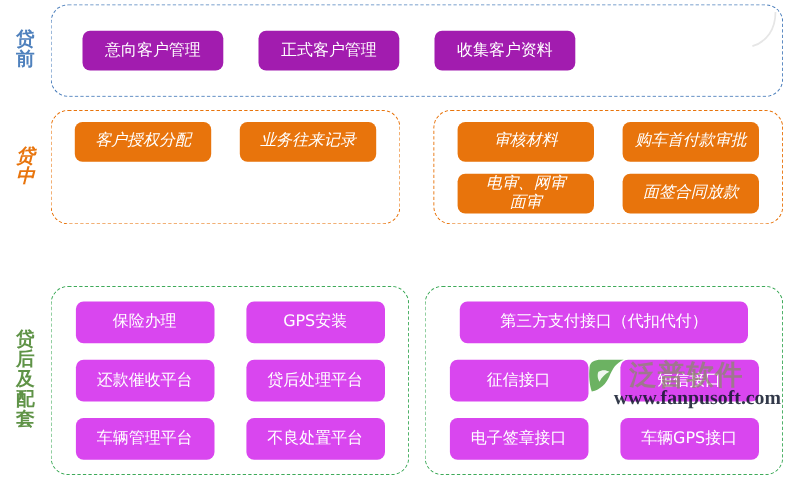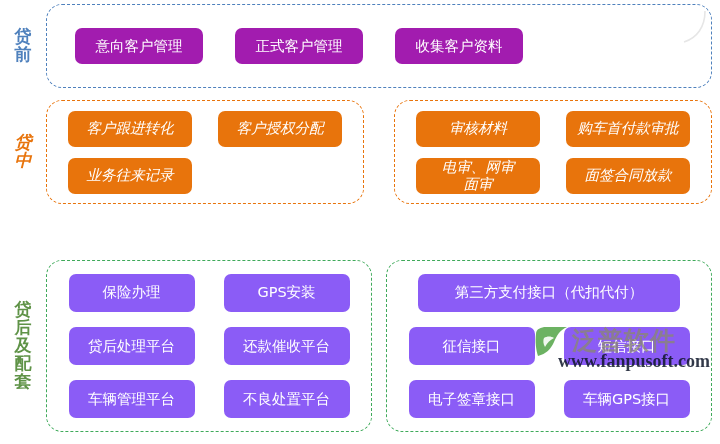--- a/index.html
+++ b/index.html
@@ -76,21 +76,21 @@
     text-align: center;
     font-size: 14.5px;
     line-height: 1.15;
     box-sizing: border-box;
     padding: 2px 4px;
     white-space: pre-line;
     user-select: none;
   }
   .node-blue   { background: #a21caf; }
   .node-orange { background: #e8740c; }
-  .node-green  { background: #8b5cf6; text-align: center; }
+  .node-green  { background: #d946ef; text-align: center; }
 
   
   #row-pre { top: 4px; height: 84px; }
   #panel-pre {
     flex: 1 1 auto;
     margin-right: 8px;
     height: 84px;
   }
   #panel-pre .node-grid {
     position: absolute;
@@ -252,21 +252,20 @@
     </div>
   </div>
 
   <div class="stage-row" id="row-mid">
     <div class="stage-label label-mid">
       <span>贷中</span>
     </div>
     <div class="mid-panels">
       <div class="panel panel-orange panel-mid-half" id="panel-mid-left">
         <div class="mid-grid">
-          <div class="node node-orange">客户跟进转化</div>
           <div class="node node-orange">客户授权分配</div>
           <div class="node node-orange">业务往来记录</div>
         </div>
       </div>
       <div class="panel panel-orange panel-mid-half" id="panel-mid-right">
         <div class="mid-grid">
           <div class="node node-orange">审核材料</div>
           <div class="node node-orange">购车首付款审批</div>
           <div class="node node-orange">电审、网审
 面审</div>
@@ -278,22 +277,22 @@
 
   <div class="stage-row" id="row-post">
     <div class="stage-label label-post">
       <span>贷后及配套</span>
     </div>
     <div class="post-panels">
       <div class="panel panel-green panel-post-half" id="panel-post-left">
         <div class="post-grid">
           <div class="node node-green">保险办理</div>
           <div class="node node-green">GPS安装</div>
+          <div class="node node-green">还款催收平台</div>
           <div class="node node-green">贷后处理平台</div>
-          <div class="node node-green">还款催收平台</div>
           <div class="node node-green">车辆管理平台</div>
           <div class="node node-green">不良处置平台</div>
         </div>
       </div>
       <div class="panel panel-green panel-post-half" id="panel-post-right">
         <div class="post-grid">
           <div class="node node-green span2">第三方支付接口（代扣代付）</div>
           <div class="node node-green">征信接口</div>
           <div class="node node-green">短信接口</div>
           <div class="node node-green">电子签章接口</div>

